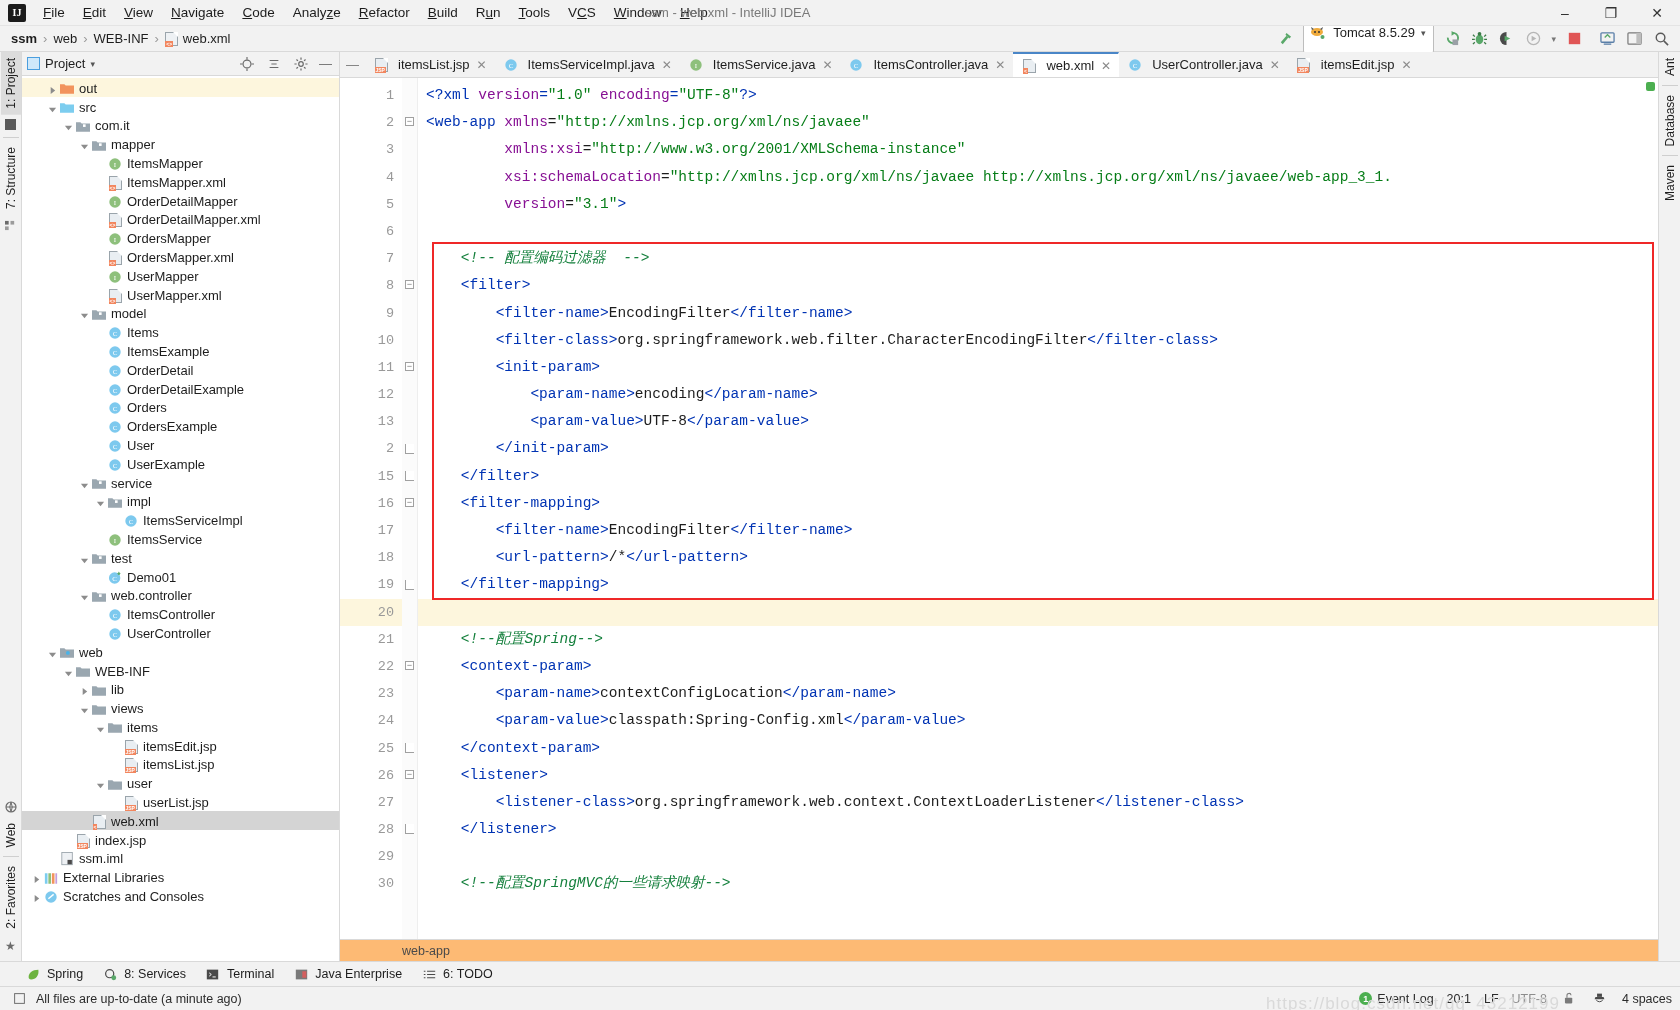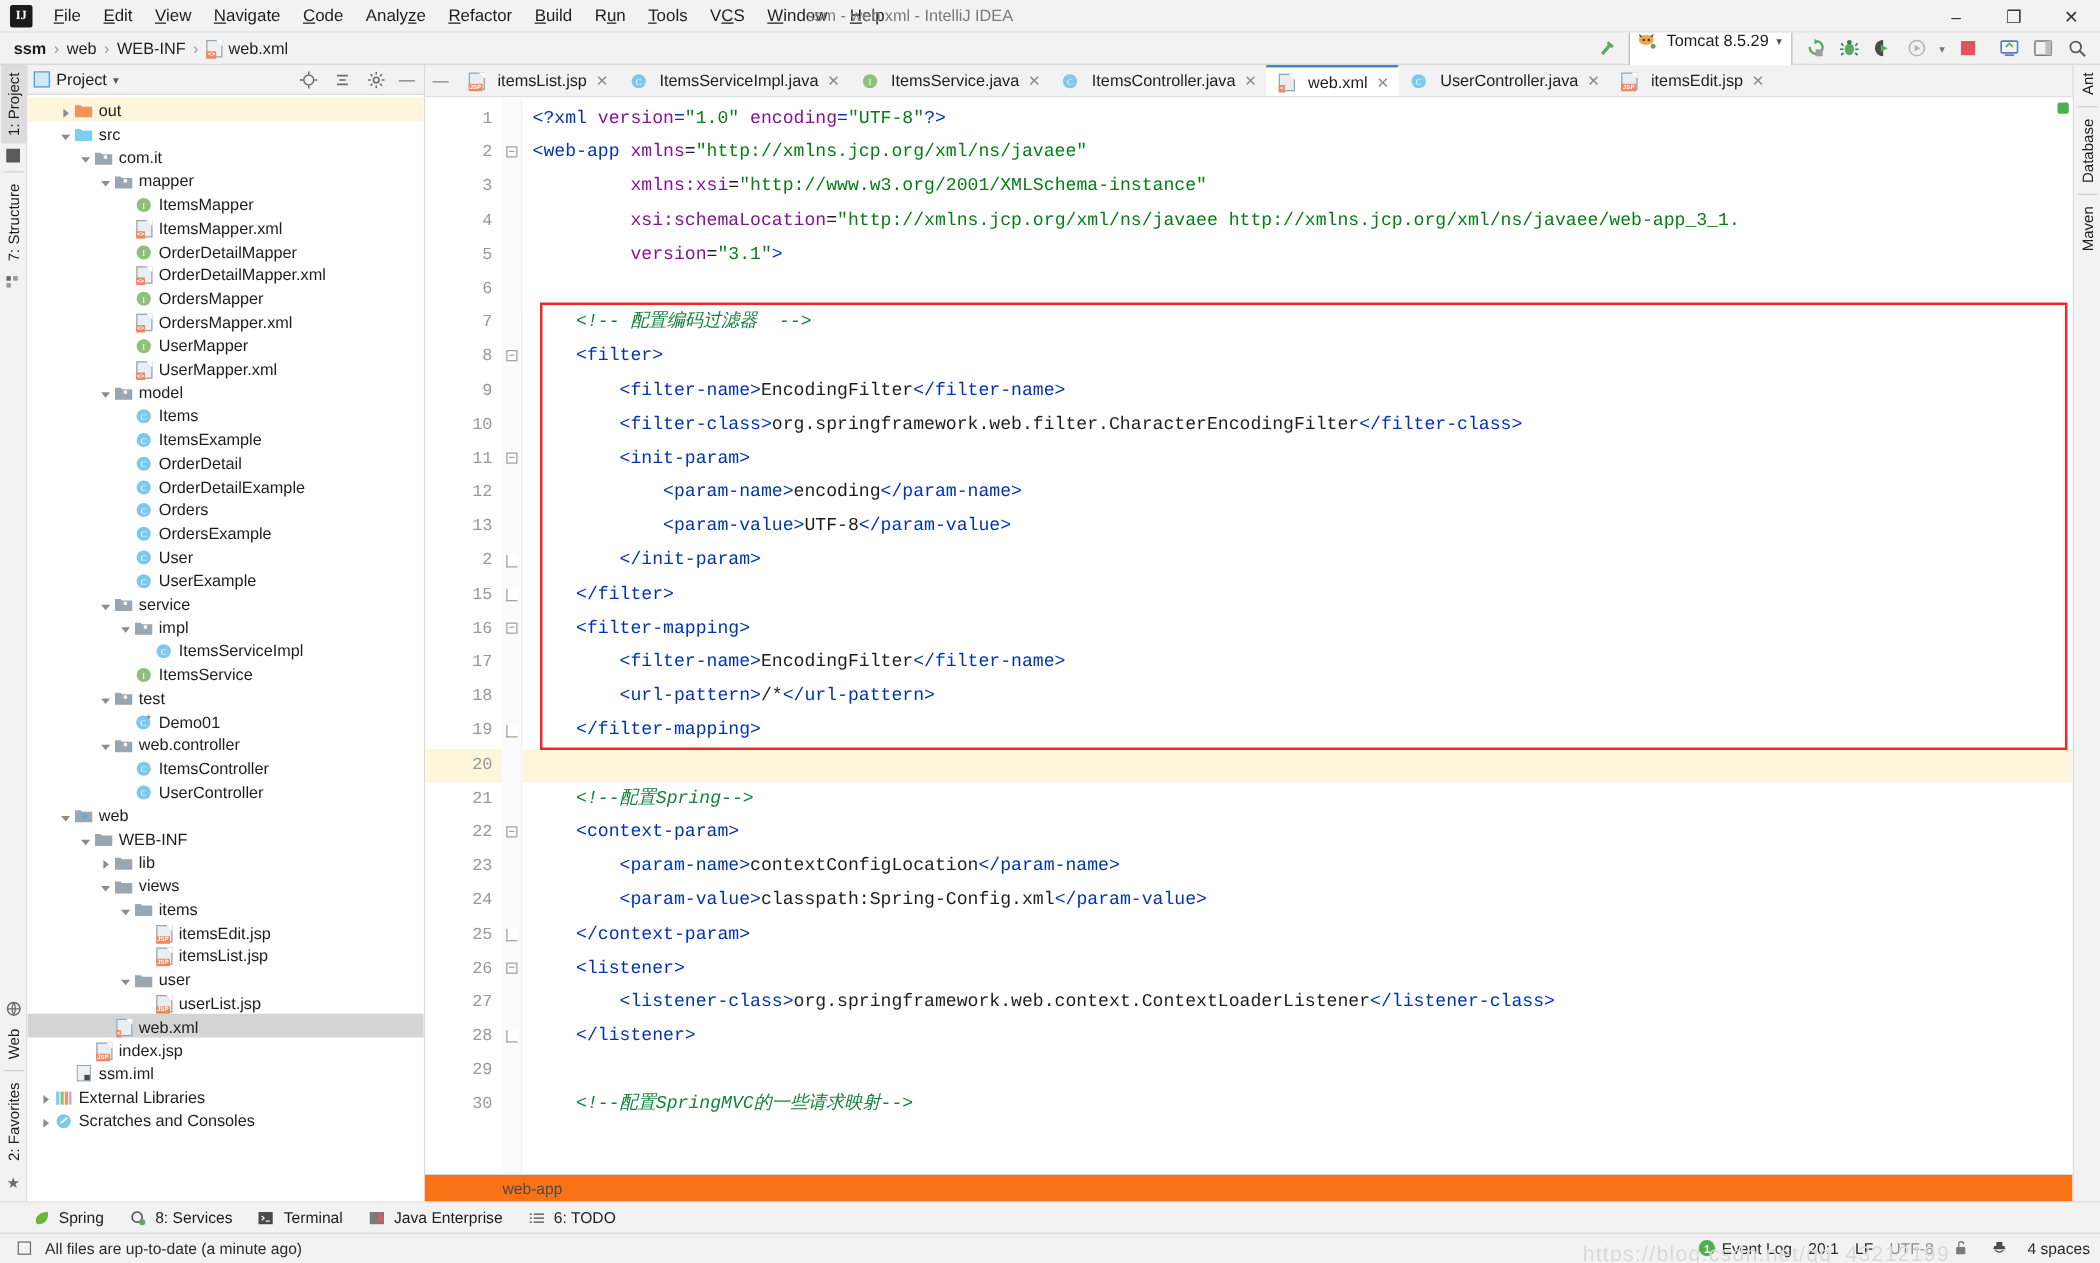--- a/index.html
+++ b/index.html
@@ -146,21 +146,21 @@
   .txt   { color: #1d1d1d; }
   .cmt   { color: #15803d; font-style: italic; }
   .pi    { color: #0033b3; }
 
   .redbox {
     position: absolute; border: 2px solid #ef2828; pointer-events: none; z-index: 5;
   }
 
   
   .editor-crumb {
-    height: 22px; background: #f97316; border-top: 1px solid #d9d9d9; display: flex; align-items: center;
+    height: 22px; background: #fdba74; border-top: 1px solid #d9d9d9; display: flex; align-items: center;
     padding-left: 62px; font-size: 12.5px; color: #4a4a4a; flex: none;
   }
 
   
   .bottombar {
     height: 25px; background: #f2f2f2; border-top: 1px solid #d9d9d9; display: flex; align-items: center;
     padding-left: 24px; gap: 18px; flex: none;
   }
   .bb-item { display: flex; align-items: center; gap: 5px; font-size: 12.5px; cursor: default; }
 

